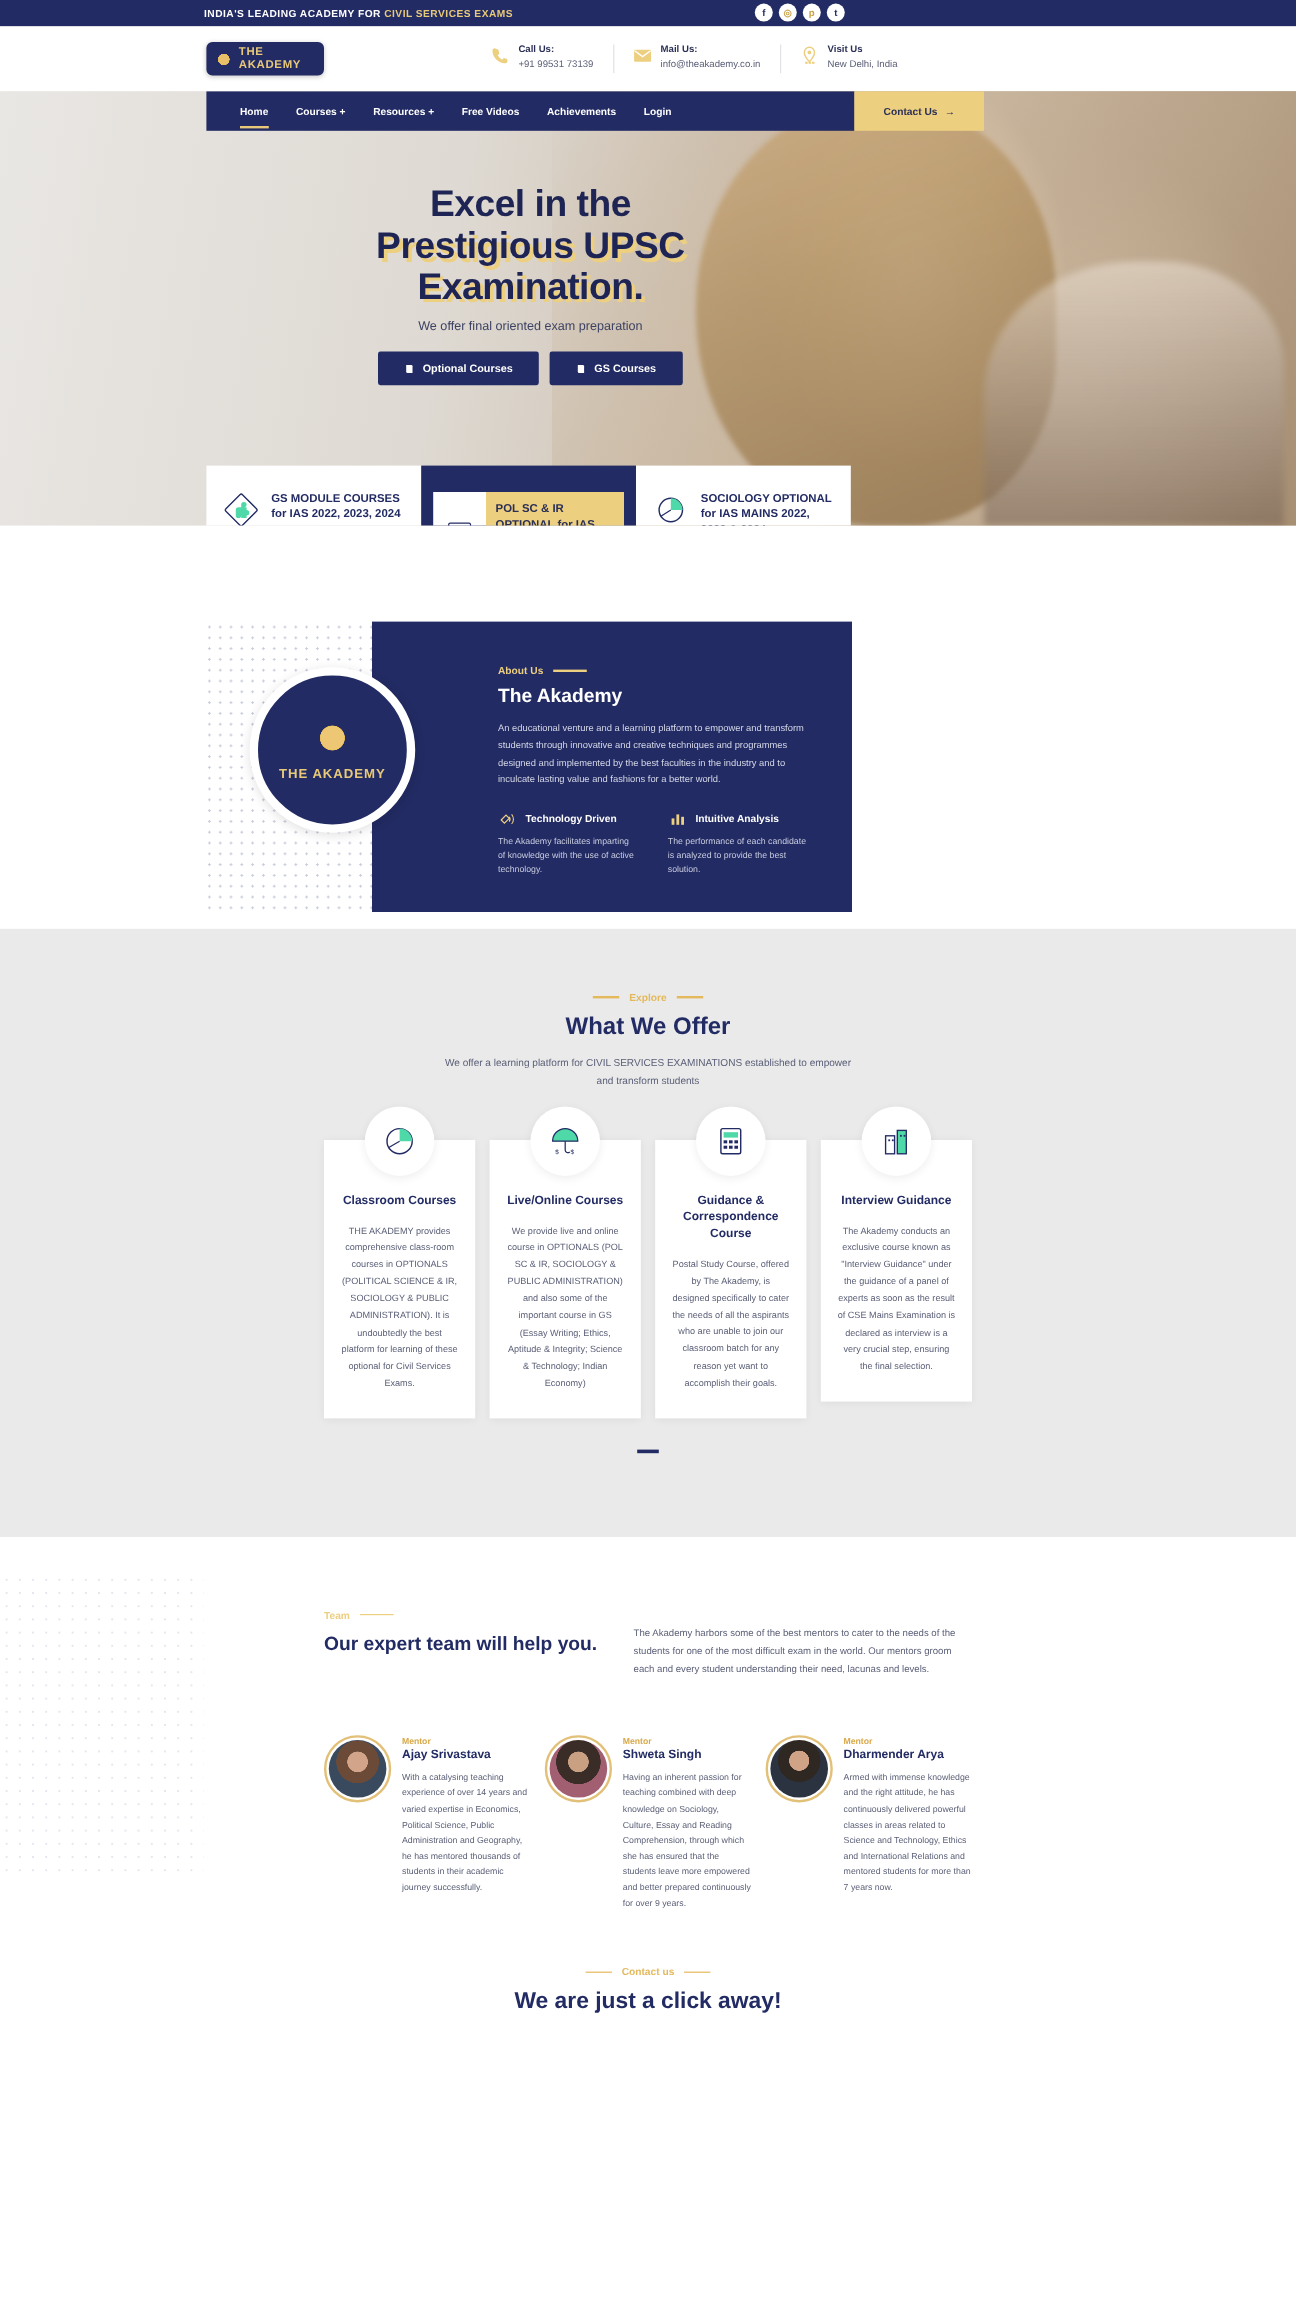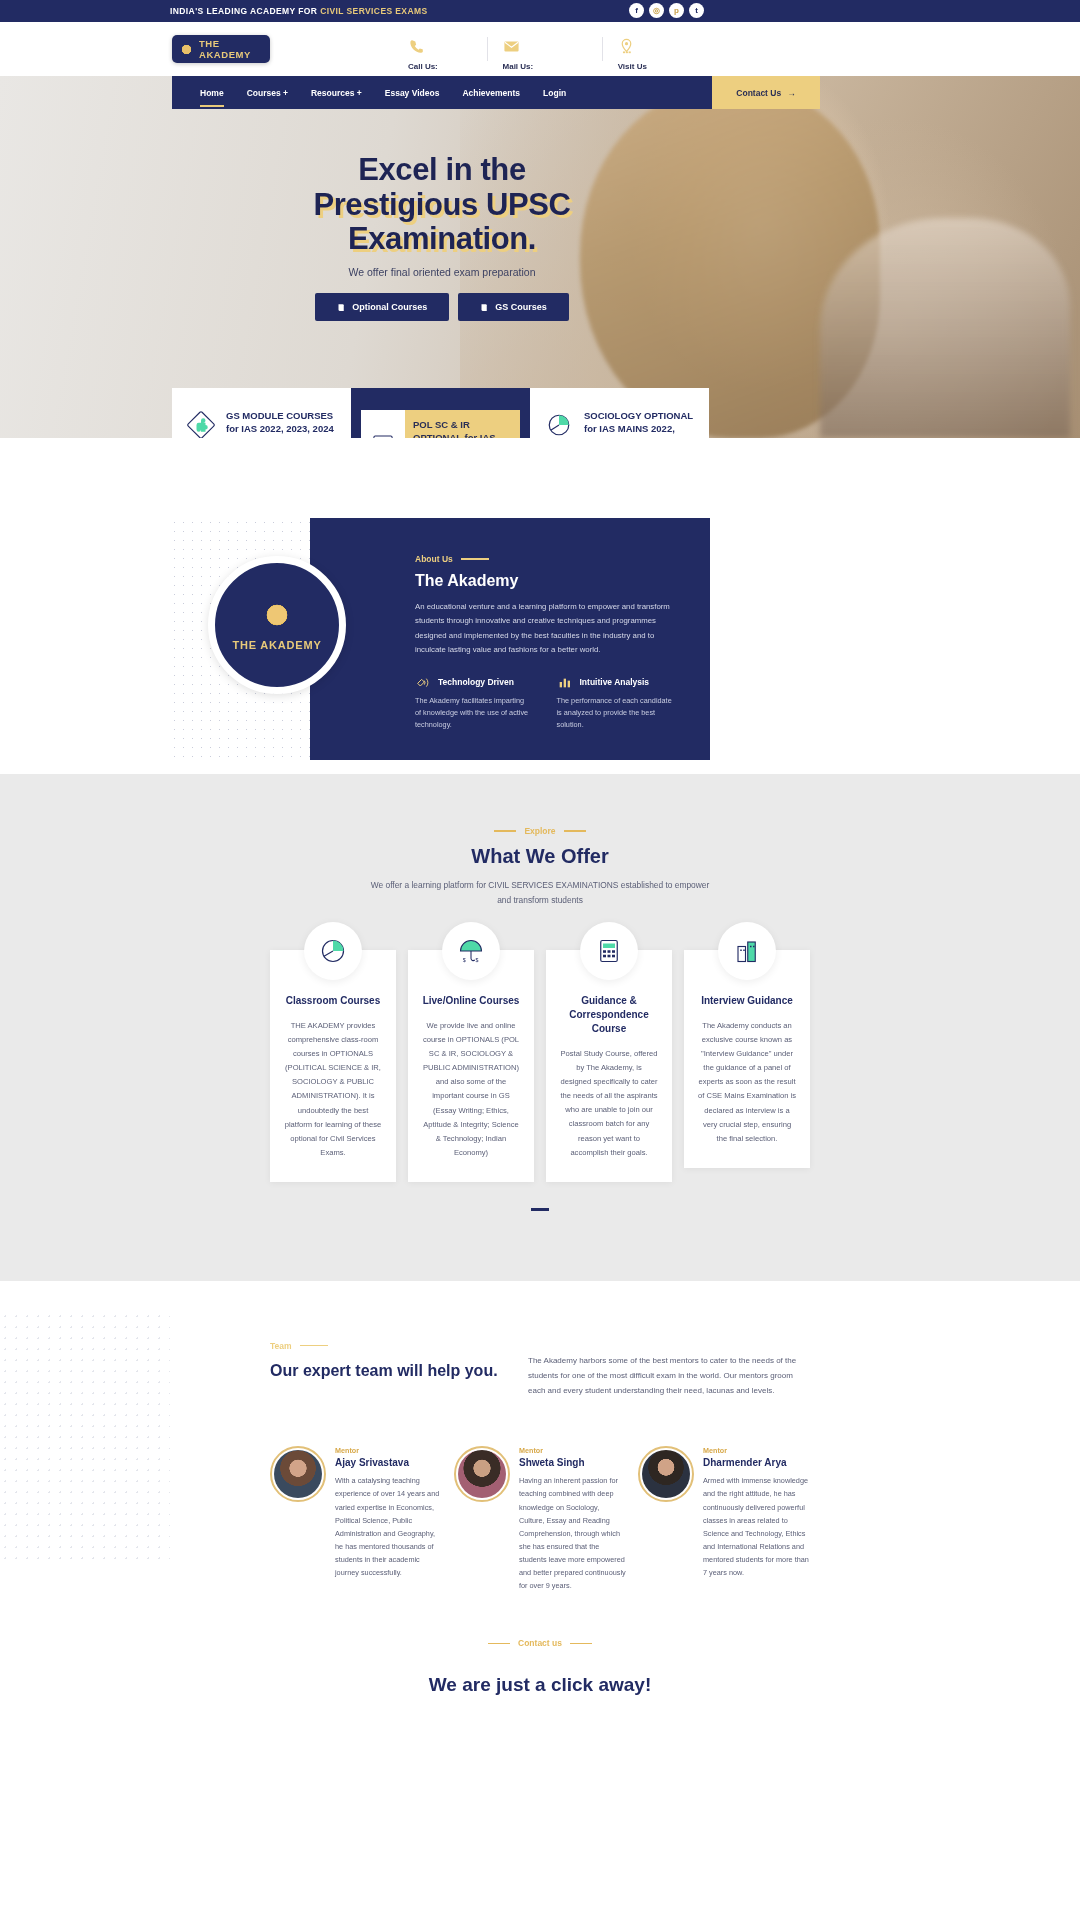--- a/index.html
+++ b/index.html
@@ -87,21 +87,20 @@
     position: absolute;
     left: 392px;
     top: 14px;
     display: flex;
     align-items: center;
   }
   .contact {
     display: flex; align-items: flex-start; gap: 7px;
     padding: 0 16px;
     position: relative;
-    flex-direction: column;
   }
   .contact + .contact::before {
     content:"";
     position:absolute; left:0; top:1px;
     width:1px; height:24px; background:#e2e2e8;
   }
   .c-icon { width: 17px; height: 17px; flex: none; margin-top: 2px; }
   .c-lines { line-height: 1.35; }
   .c-title { font-size: 8px; font-weight: 700; color: #2a2f55; }
   .c-val { font-size: 8px; color: #5c6078; margin-top: 2px; }
@@ -395,21 +394,21 @@
   }
   .m-1 i { background: radial-gradient(circle at 50% 38%, #d2a489 0 22%, #6b4a38 23% 46%, #3a4a5e 47%); }
   .m-2 i { background: radial-gradient(circle at 50% 38%, #caa083 0 22%, #3a2c26 23% 48%, #a35f72 49%); }
   .m-3 i { background: radial-gradient(circle at 50% 36%, #d0a387 0 21%, #2e2722 22% 45%, #2b3240 46%); }
   .m-role { font-size: 7.2px; color: #d8a94a; font-weight: 600; }
   .m-name { font-size: 10px; font-weight: 700; color: #222b63; margin-top: 2px; }
   .m-bio { font-size: 7.3px; color: #5c6078; line-height: 1.8; margin-top: 6px; }
 
   
   .contact-sec { text-align: center; padding: 46px 0 30px 0; background: #ffffff; }
-  .contact-h2 { font-size: 19px; font-weight: 800; color: #222b63; margin-top: 26px; }
+  .contact-h2 { font-size: 19px; font-weight: 800; color: #222b63; margin-top: 9px; }
   .contact-p { font-size: 8.4px; color: #5c6078; margin-top: 10px; line-height: 1.8; width: 330px; margin-left:auto; margin-right:auto;}
 </style>
 </head>
 <body>
 
 <div class="page">
 
   <div class="topbar">
     <div class="topbar-text">
       <span>INDIA'S LEADING ACADEMY FOR </span><span class="hl">CIVIL SERVICES EXAMS</span>
@@ -468,21 +467,21 @@
   </div>
 
   <div class="hero">
     <div class="hero-photo"></div>
 
     <div class="hero-navwrap">
       <div class="nav">
         <span class="nav-item active">Home</span>
         <span class="nav-item">Courses +</span>
         <span class="nav-item">Resources +</span>
-        <span class="nav-item">Essay Videos</span>
+        <span class="nav-item">Free Videos</span>
         <span class="nav-item">Achievements</span>
         <span class="nav-item">Login</span>
         <div class="nav-cta">
           <span>Contact Us</span>
           <span>→</span>
         </div>
       </div>
     </div>
 
     <div class="hero-content">

